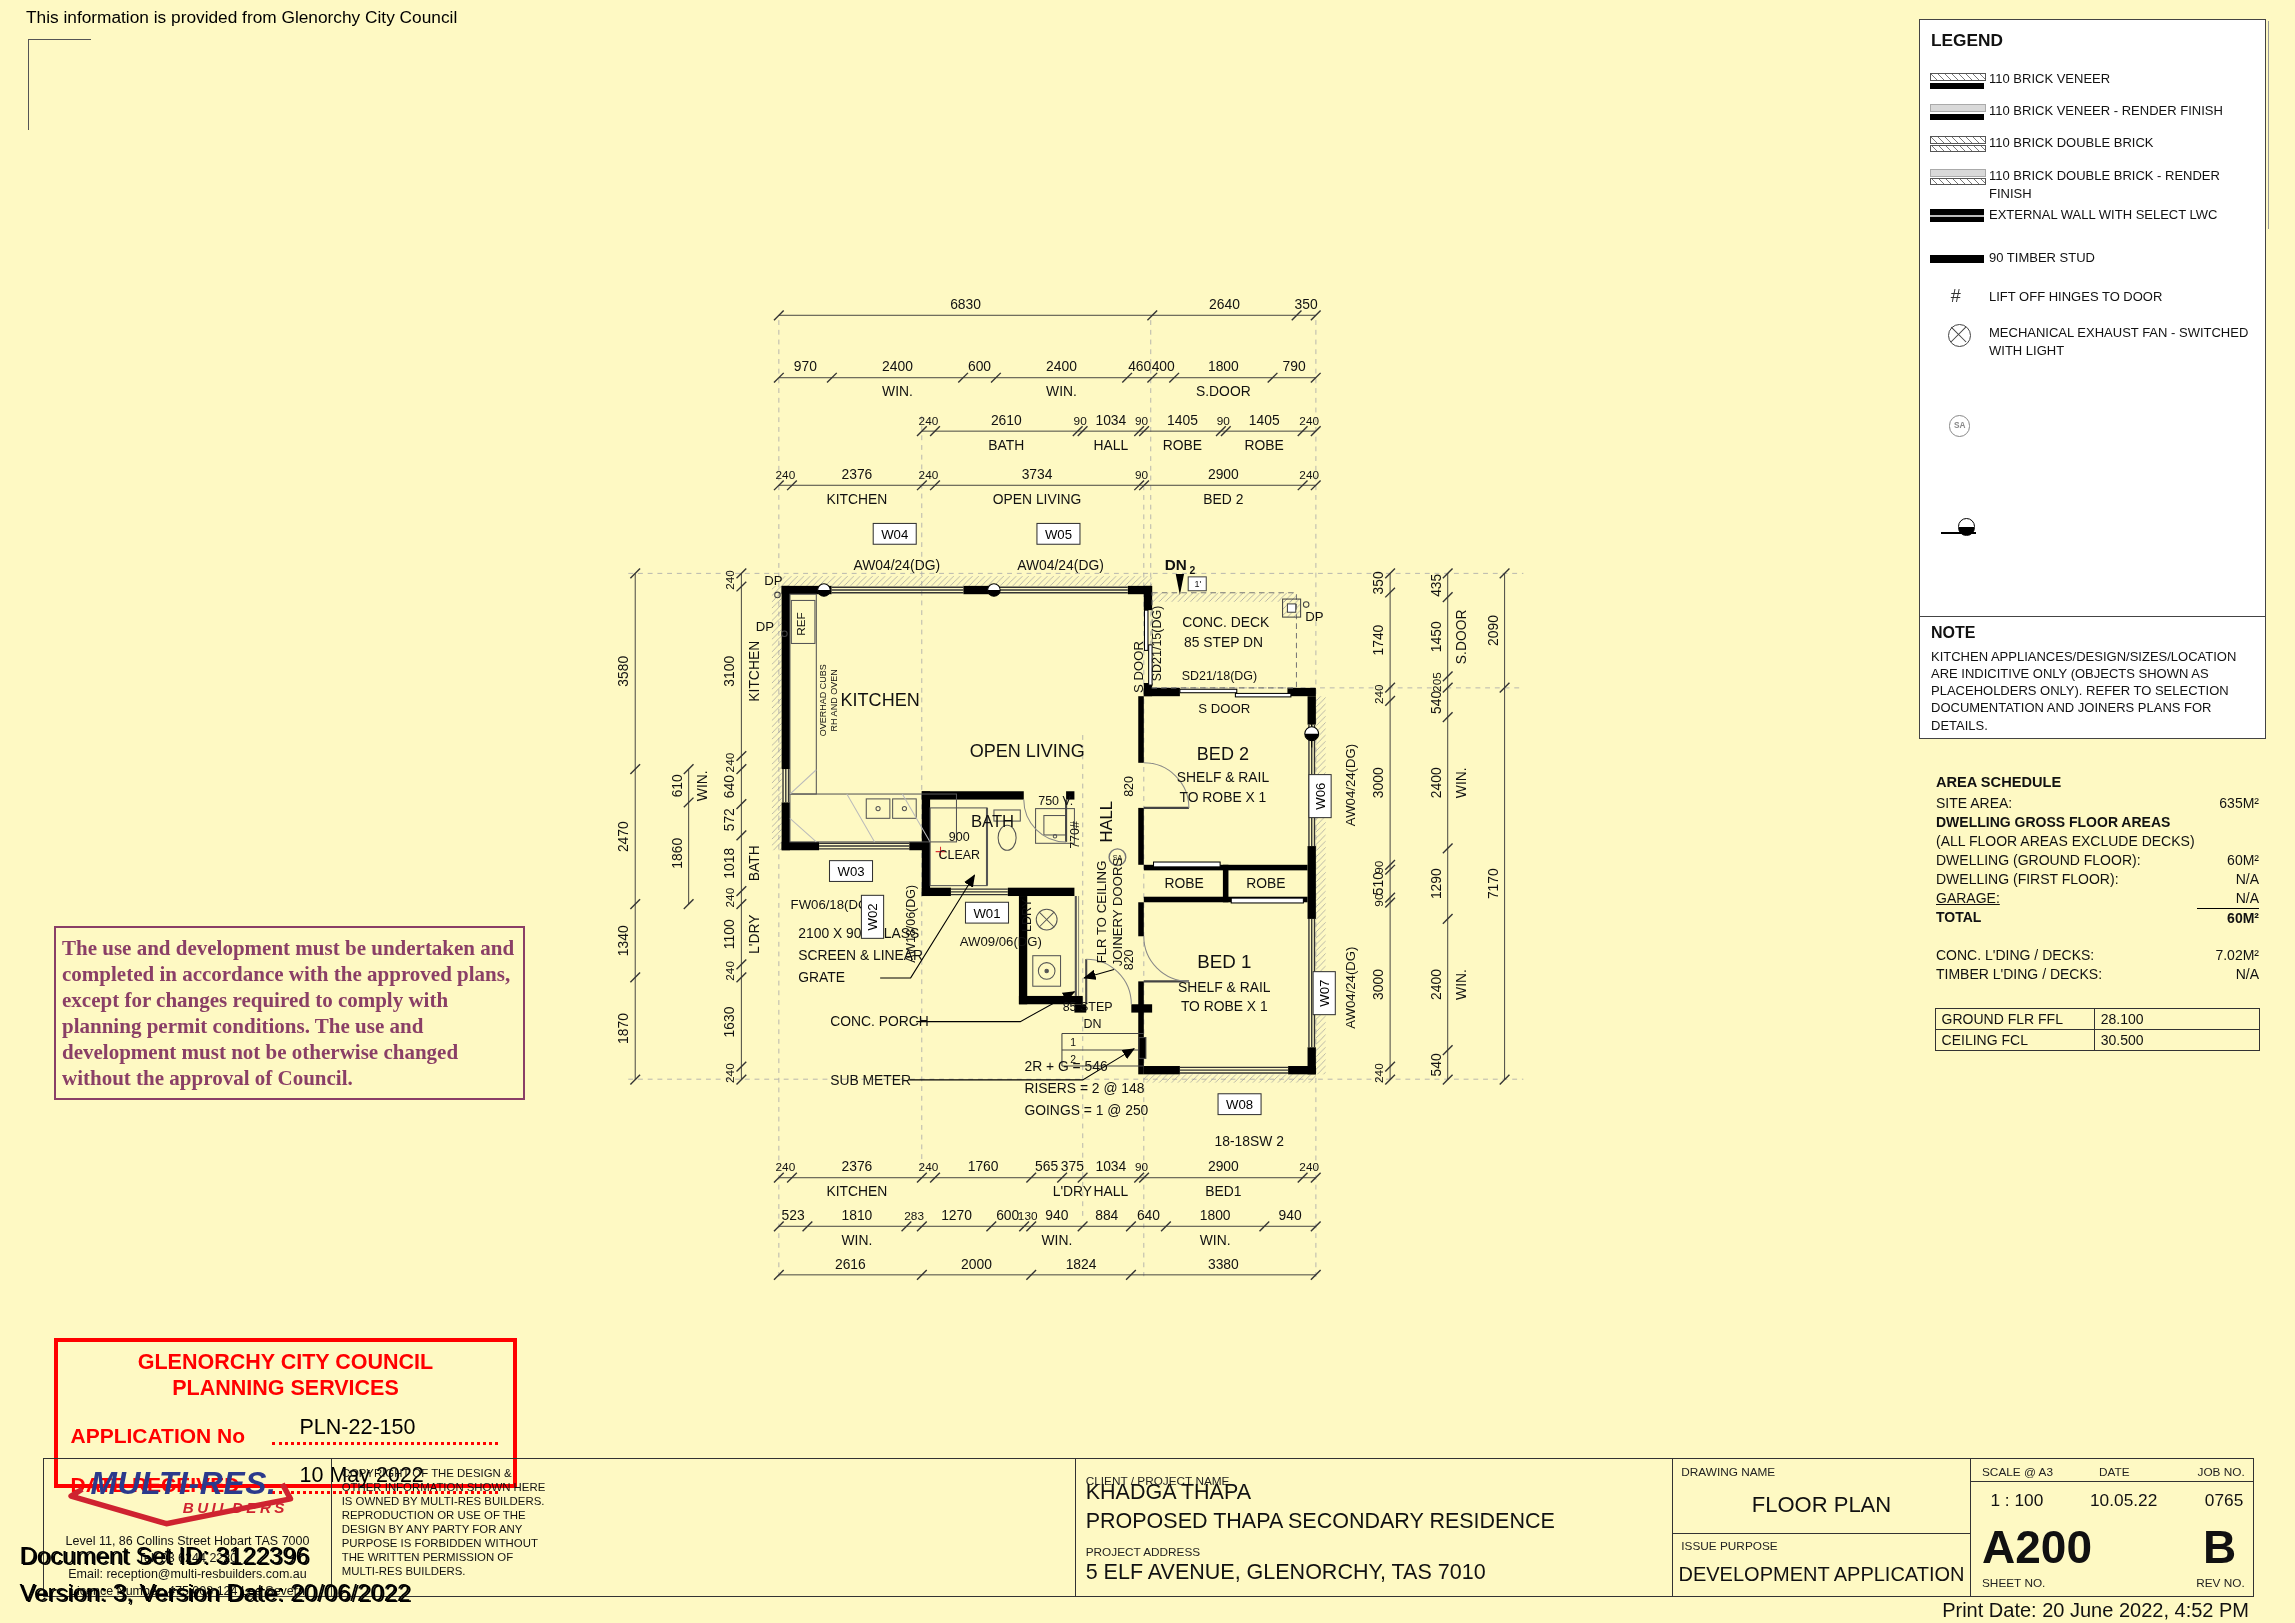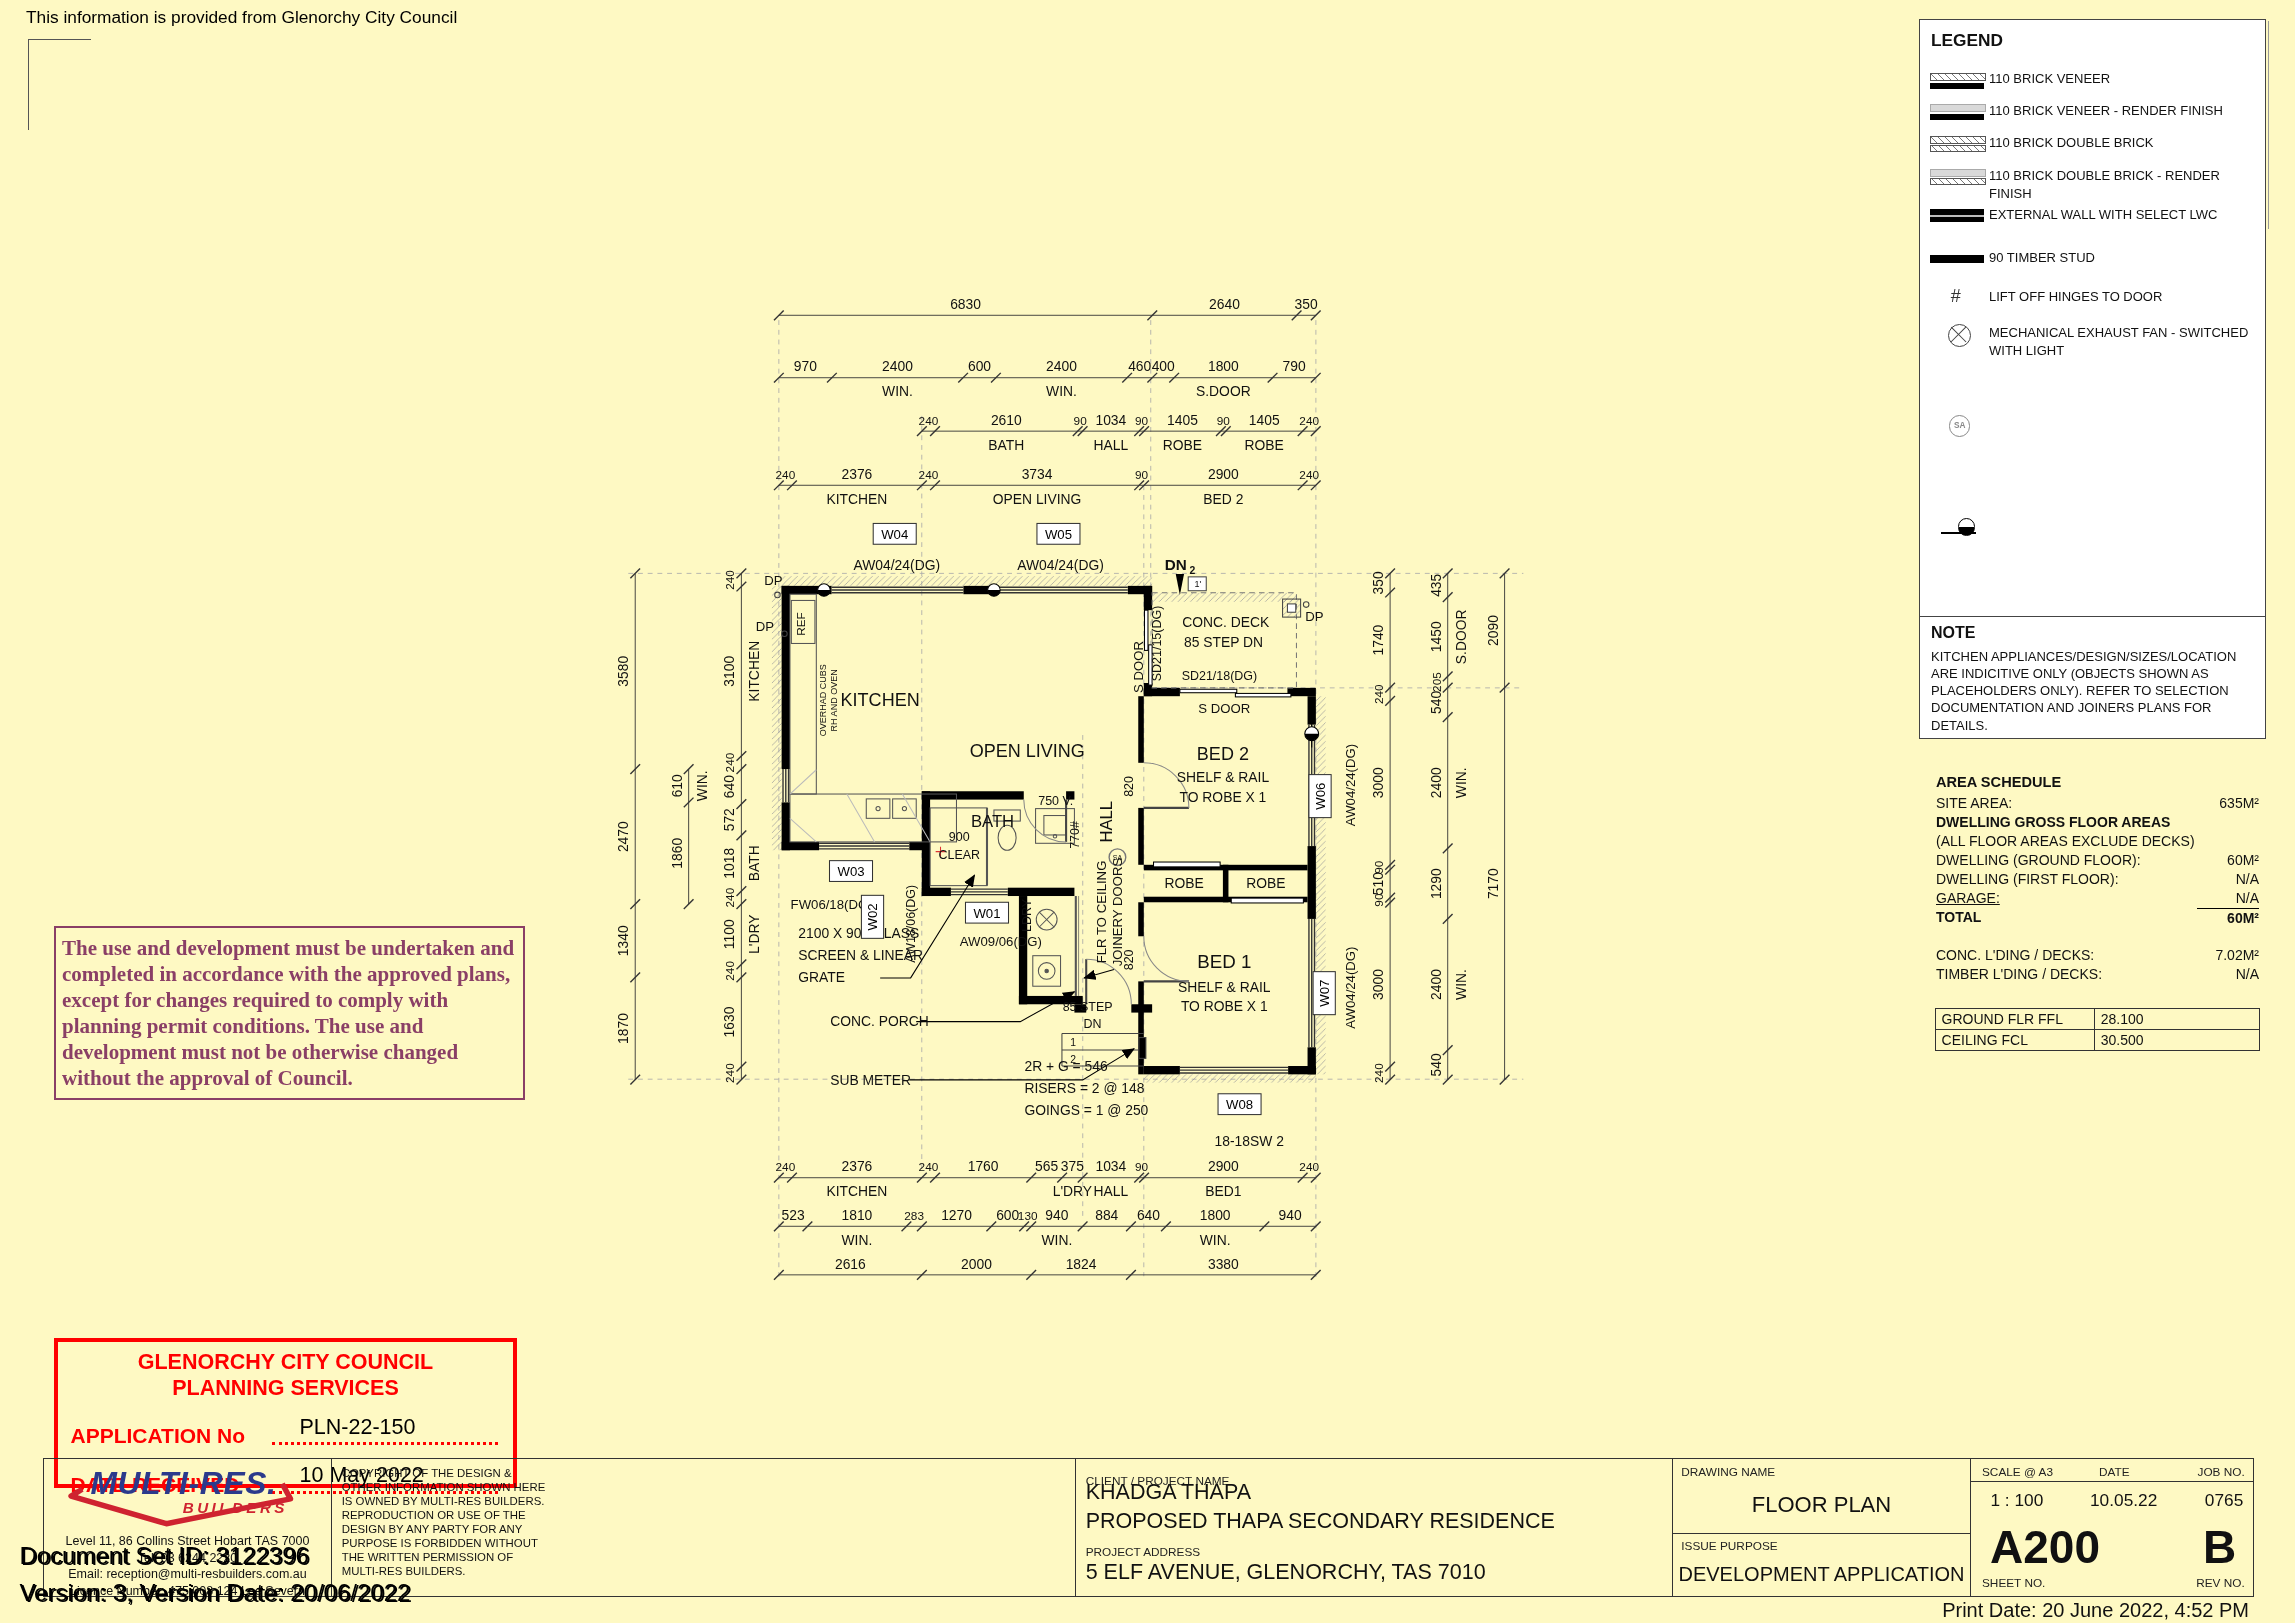--- a/index.html
+++ b/index.html
@@ -767,21 +767,21 @@
   </div>
   <div class="cell" style="flex:1;">
     <div class="meta-grid">
       <span class="smalllab" style="position:absolute;left:11px;top:5.6px;">SCALE @ A3</span>
       <span class="smalllab" style="position:absolute;left:128px;top:5.6px;">DATE</span>
       <span class="smalllab" style="position:absolute;right:8.3px;top:5.6px;">JOB NO.</span>
       <div style="position:absolute;left:0;top:22px;width:100%;height:1.4px;background:#333;"></div>
       <span style="position:absolute;left:19.4px;top:30.5px;font-size:17.3px;">1 : 100</span>
       <span style="position:absolute;left:119px;top:30.5px;font-size:17.3px;">10.05.22</span>
       <span style="position:absolute;right:9.7px;top:30.5px;font-size:17.3px;">0765</span>
-      <span class="bigcode" style="position:absolute;left:19px;top:61px;">A200</span>
+      <span class="bigcode" style="position:absolute;left:11px;top:61px;">A200</span>
       <span class="bigcode" style="position:absolute;right:16.7px;top:61px;">B</span>
       <span class="smalllab" style="position:absolute;left:11px;bottom:5.6px;">SHEET NO.</span>
       <span class="smalllab" style="position:absolute;right:8.3px;bottom:5.6px;">REV NO.</span>
     </div>
   </div>
 </div>
 <div class="abs printdate" style="right:46px;top:1599px;">Print Date: 20 June 2022, 4:52 PM</div>
 
 <div class="abs doubled" style="left:19.4px;top:1542px;">Document Set ID: 3122396</div>
 <div class="abs doubled" style="left:19.4px;top:1579px;">Version: 3, Version Date: 20/06/2022</div>

